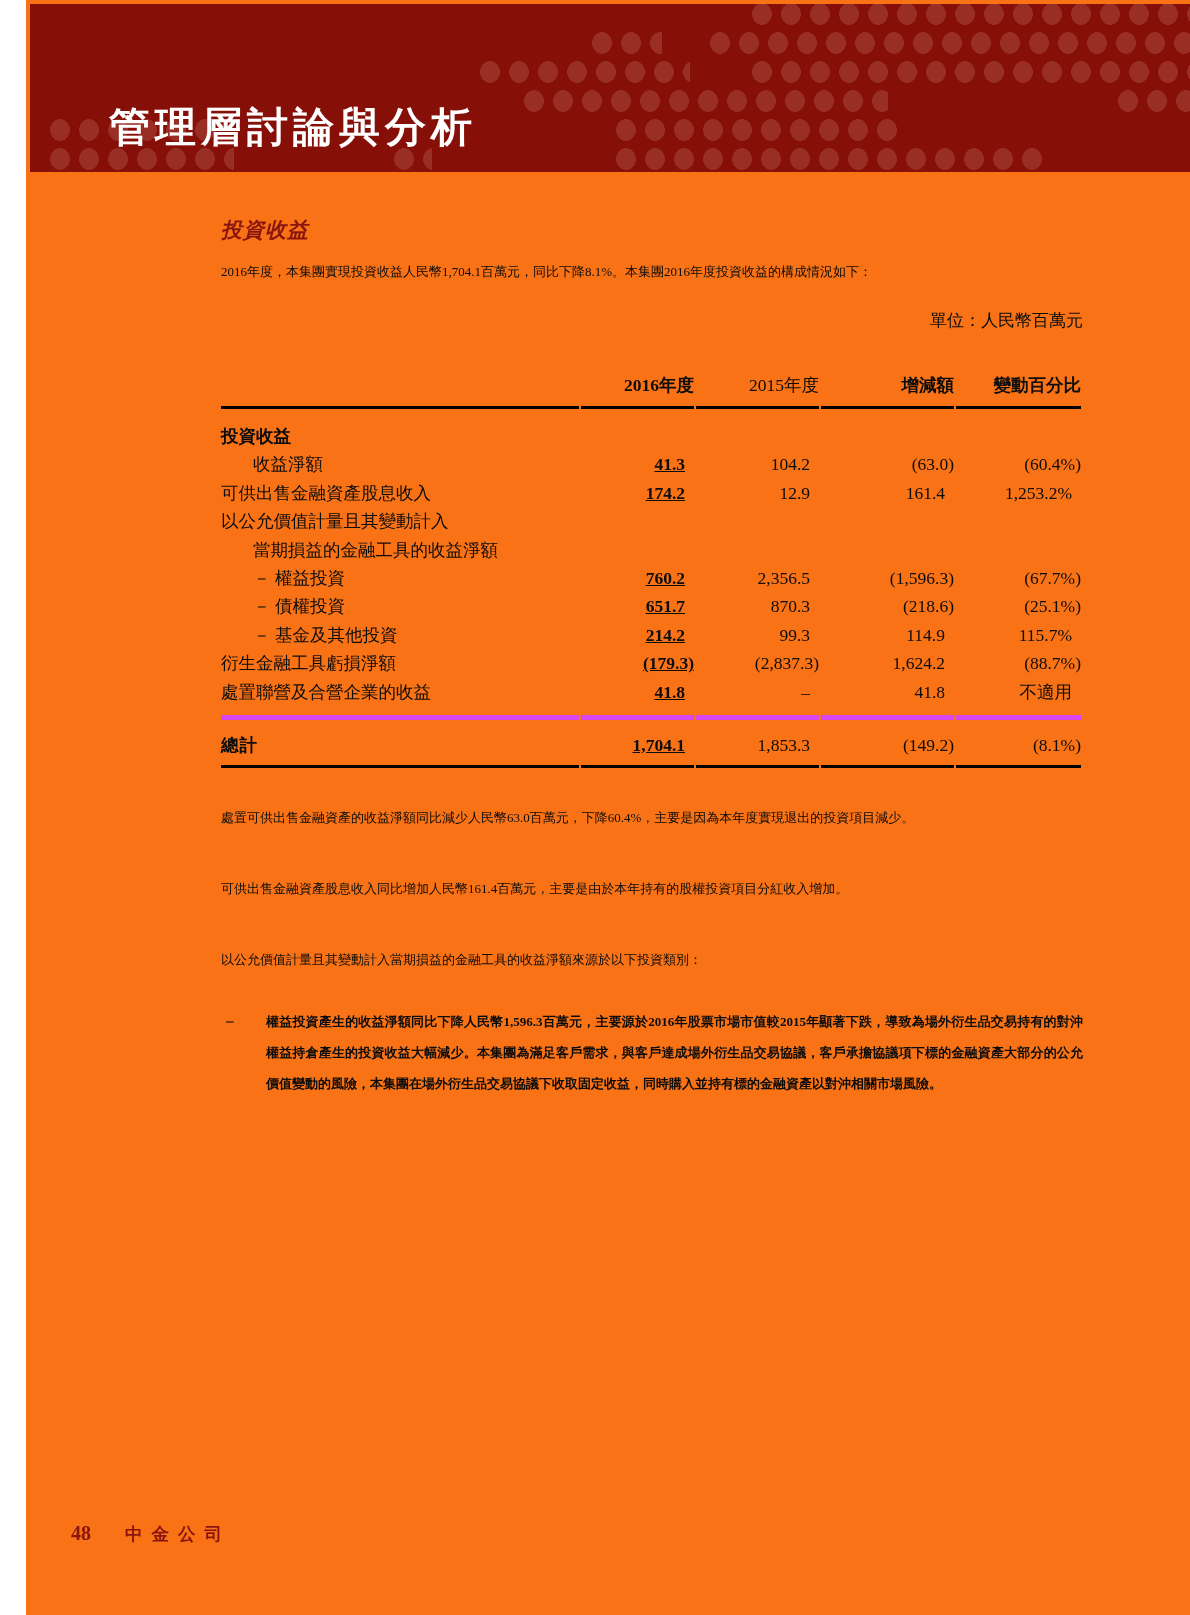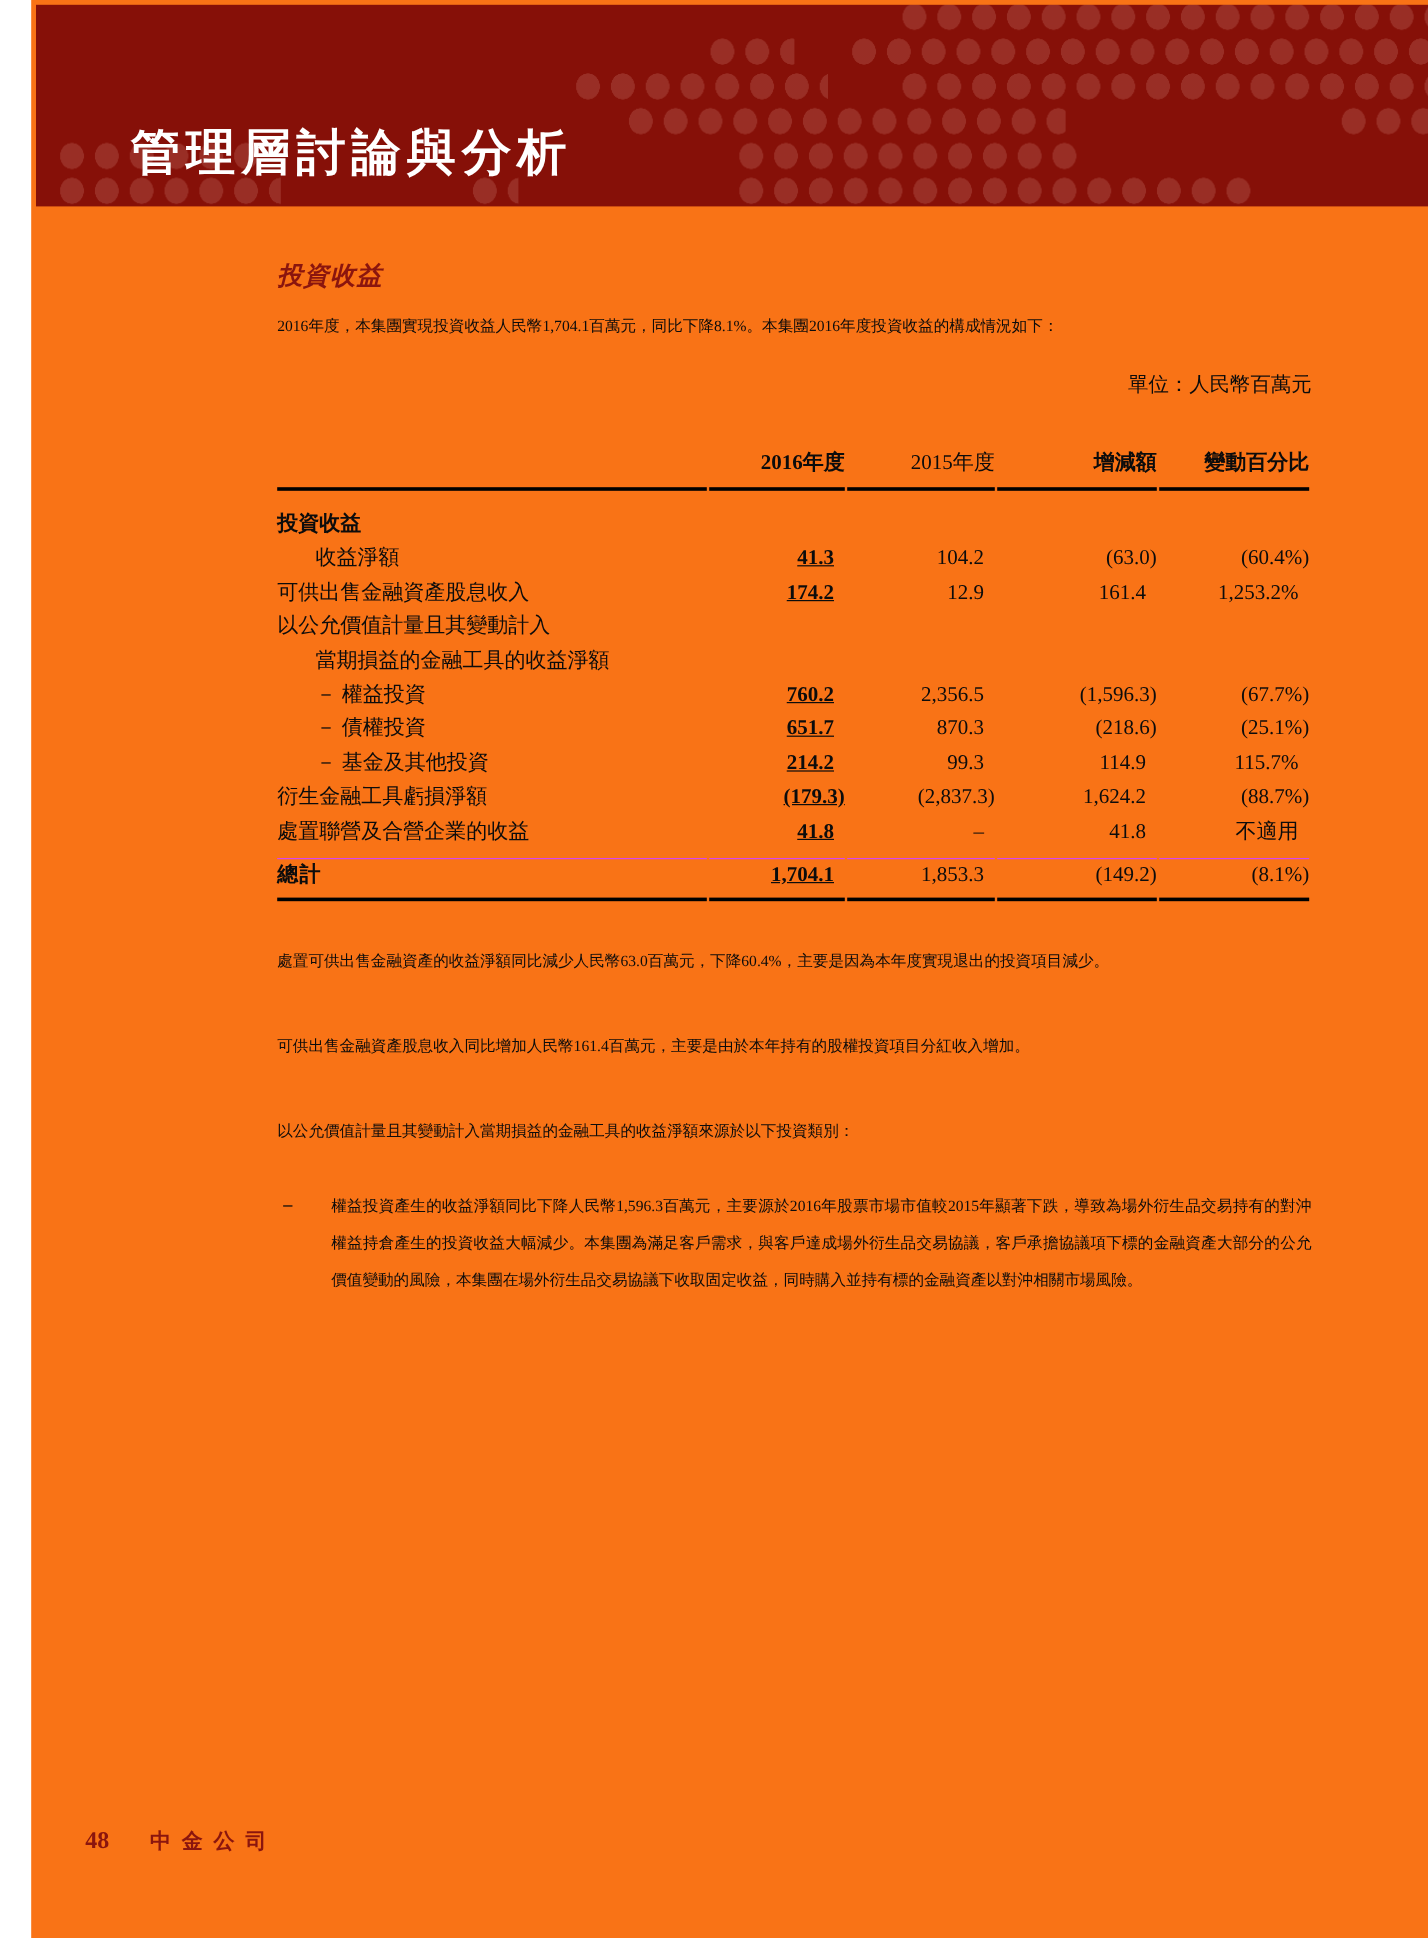--- a/index.html
+++ b/index.html
@@ -38,21 +38,21 @@
   .d4b { top: 85px;  left: 1084px; width: 98px; }
   .d5a { top: 114px; left: 16px;   width: 170px; }
   .d5b { top: 114px; left: 582px;  width: 286px; }
   .d5c { top: 114px; left: 1164px; width: 18px; }
   .d6a { top: 143px; left: 16px;   width: 188px; }
   .d6b { top: 143px; left: 360px;  width: 42px; }
   .d6c { top: 143px; left: 582px;  width: 432px; }
   .d6d { top: 143px; left: 1168px; width: 14px; }
 
   
-  .content { position: absolute; left: 205px; top: 172px; width: 862px; }
+  .content { position: absolute; left: 195px; top: 172px; width: 862px; }
 
   .section-heading {
     margin-top: 44px;
     font-size: 21px; font-weight: bold; font-style: italic;
     color: #8a150e; letter-spacing: 1px;
   }
   .body-text {
     font-size: 13px; line-height: 31px; text-align: justify;
   }
   .intro { margin-top: 12px; }
@@ -86,33 +86,33 @@
   }
   td.lbl { text-align: left; }
   td.num { text-align: right; padding-right: 9px; }
   td.paren { padding-right: 0; }
   td.c1v { font-weight: bold; text-decoration: underline; }
   tr.sect td.lbl { font-weight: bold; }
   tr.first td { padding-top: 13px; }
   tr.ind td.lbl { padding-left: 32px; }
   tr.lastrow td { padding-bottom: 9px; }
   tr.total td {
-    border-top: 1px solid #d946ef; border-bottom: 3px solid #000;
-    padding-bottom: 8px;
+    border-top: 5px solid #d946ef; border-bottom: 3px solid #000;
+    padding-top: 13px; padding-bottom: 8px;
     line-height: 24px;
   }
   tr.total td.lbl { font-weight: bold; letter-spacing: 1px; }
 
   
   .p1 { margin-top: 34px; }
   .p2 { margin-top: 40px; }
   .p3 { margin-top: 40px; }
   .bullet { display: flex; margin-top: 31px; }
   .bullet .marker { flex: none; width: 45px; font-size: 17.5px; line-height: 31px; }
-  .bullet .btext { flex: 1; }
+  .bullet .btext { flex: 1; font-weight: bold; }
 
   
   .footer {
     position: absolute; left: 45px; top: 1522px;
     color: #8a150e; font-weight: bold; white-space: nowrap;
   }
   .footer .pn { font-size: 20px; }
   .footer .company { font-size: 17.5px; margin-left: 30px; letter-spacing: 9px; }
 </style>
 </head>

